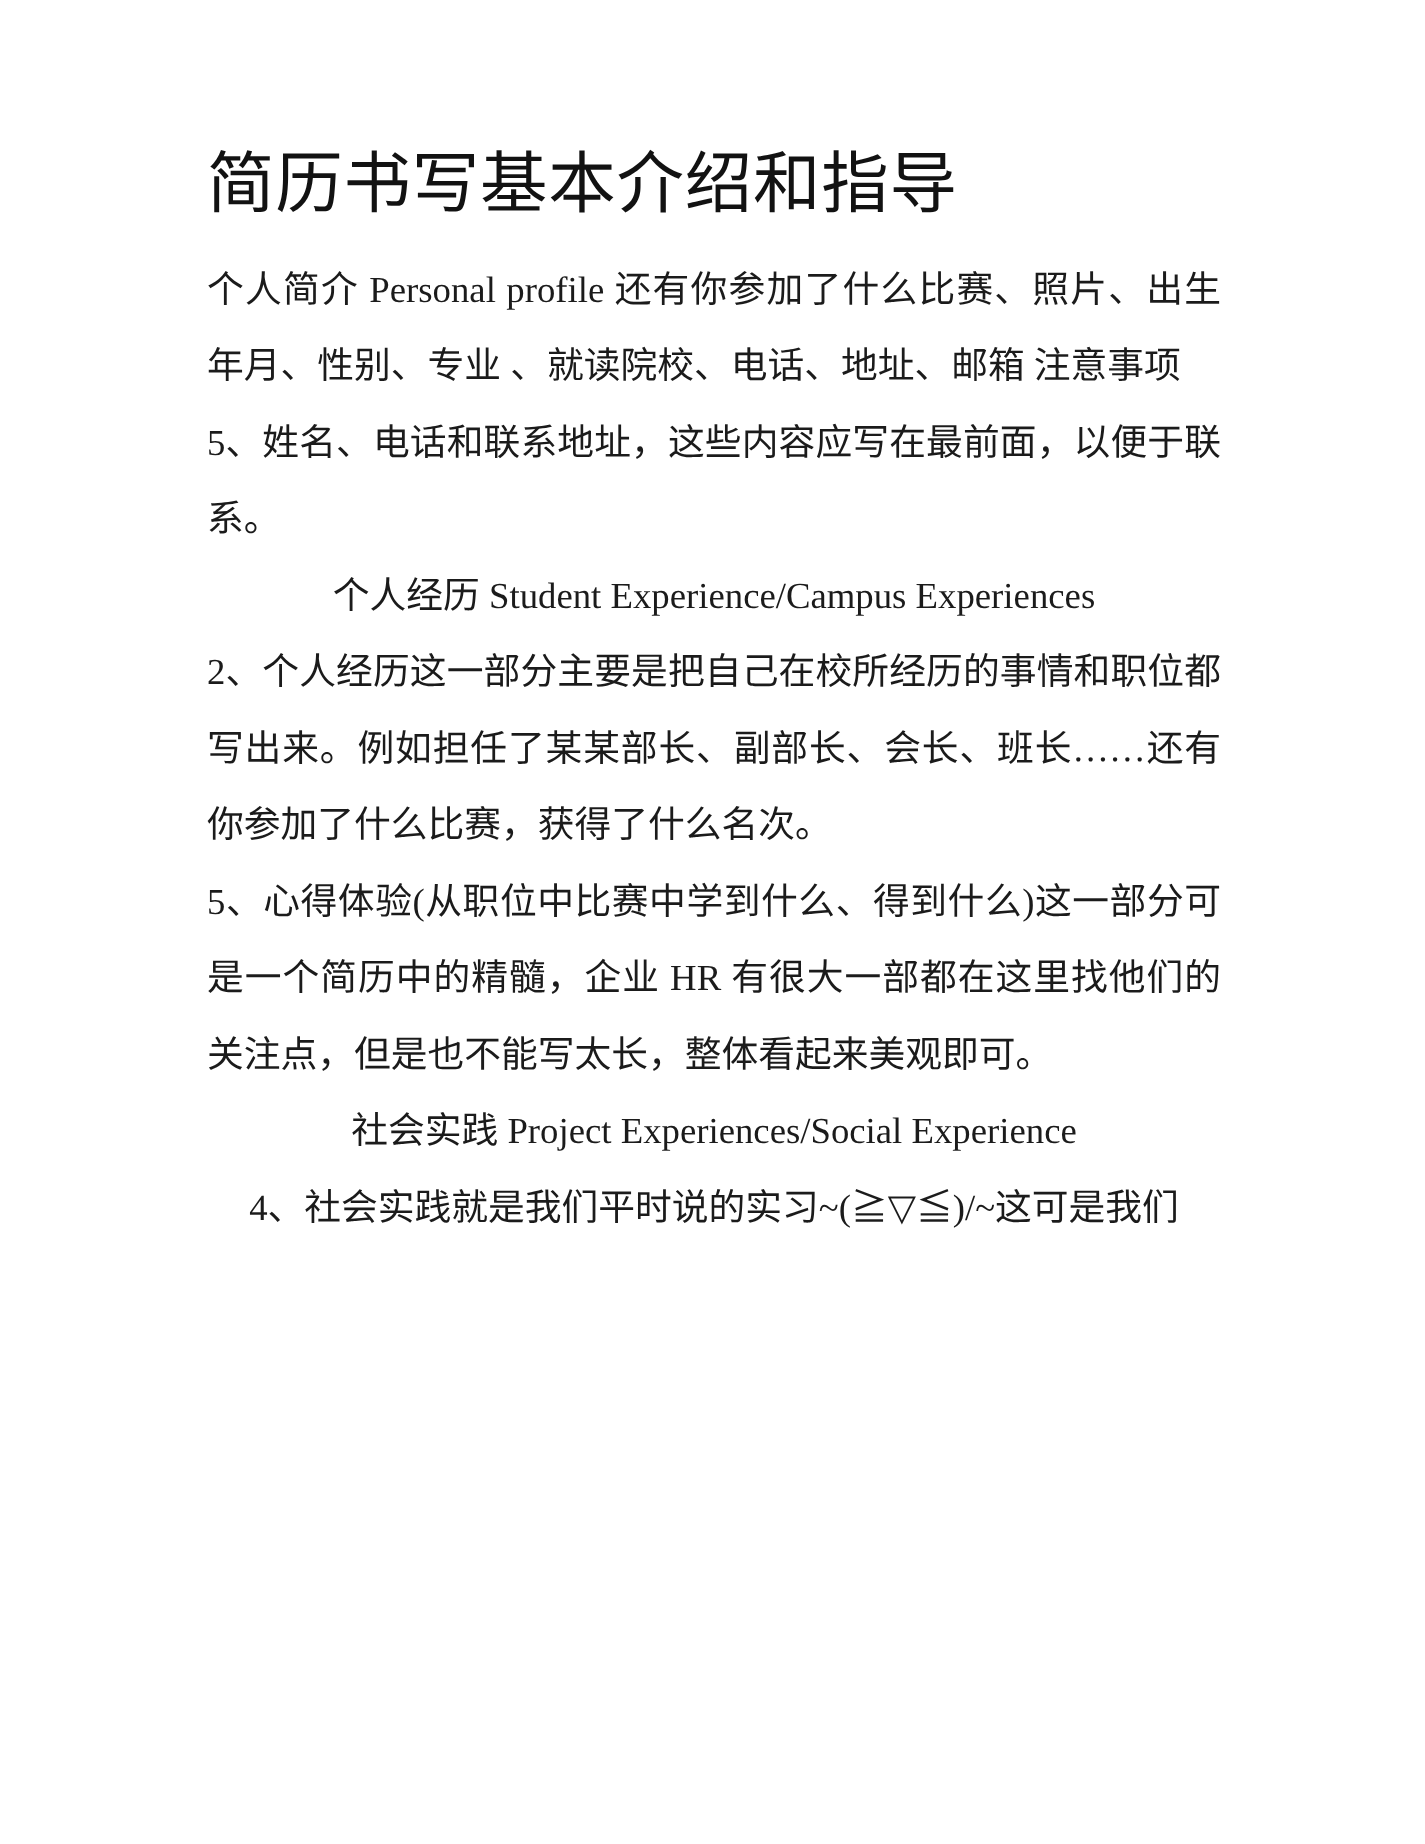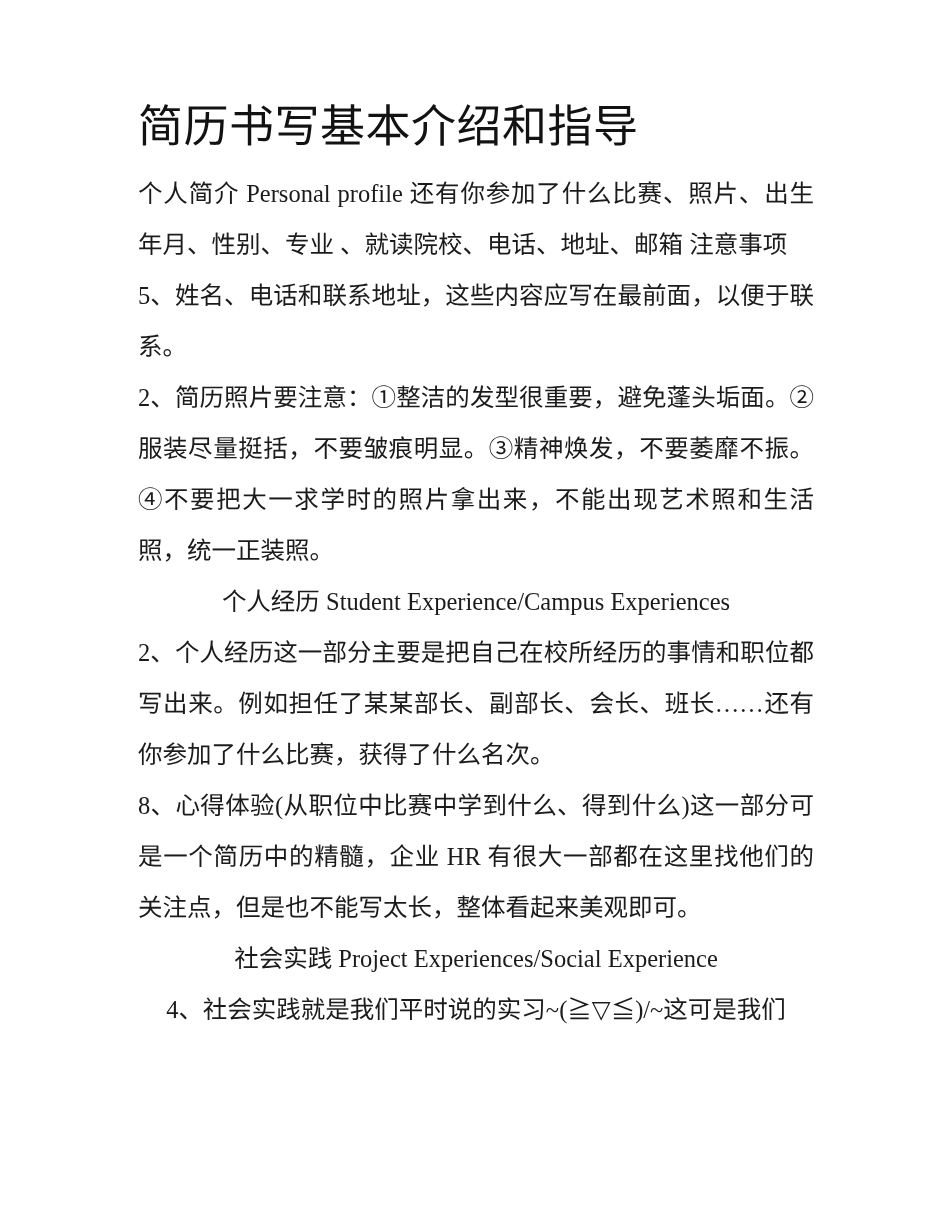--- a/index.html
+++ b/index.html
@@ -26,21 +26,21 @@
   }
 
   .content {
     position: absolute;
     left: 138px;
     top: 96px;
     width: 676px;
   }
 
   .doc-title {
-    font-family: Liberation Sans, sans-serif;
+    font-family: Liberation Mono, monospace;
     font-size: 45px;
     line-height: 62px;
     font-weight: 400;
     letter-spacing: 0.5px;
     color: #121212;
     margin: 0 0 10px 0;
     white-space: nowrap;
   }
 
   .para {
@@ -75,27 +75,26 @@
 <div class="page">
 
   <div class="content">
 
     <h1 class="doc-title">简历书写基本介绍和指导</h1>
 
     <p class="para">个人简介 Personal profile 还有你参加了什么比赛、照片、出生年月、性别、专业 、就读院校、电话、地址、邮箱 注意事项</p>
 
     <p class="para">5、姓名、电话和联系地址，这些内容应写在最前面，以便于联系。</p>
 
-    <p class="para semi">2、简历照片要注意：①整洁的发型很重要，避免蓬头垢面。②服装尽量挺括，不要皱痕明显。③精神焕发，不要萎靡不振。④不要把大一求学时的照片拿出来，不能出现艺术照和生活照，统一正装照。</p>
 
     <p class="para nowrap-head">个人经历 Student Experience/Campus Experiences</p>
 
     <p class="para">2、个人经历这一部分主要是把自己在校所经历的事情和职位都写出来。例如担任了某某部长、副部长、会长、班长……还有你参加了什么比赛，获得了什么名次。</p>
 
-    <p class="para semi">8、心得体验(从职位中比赛中学到什么、得到什么)这一部分可是一个简历中的精髓，企业 HR 有很大一部都在这里找他们的关注点，但是也不能写太长，整体看起来美观即可。</p>
+    <p class="para semi">5、心得体验(从职位中比赛中学到什么、得到什么)这一部分可是一个简历中的精髓，企业 HR 有很大一部都在这里找他们的关注点，但是也不能写太长，整体看起来美观即可。</p>
 
     <p class="para nowrap-head">社会实践 Project Experiences/Social Experience</p>
 
     <p class="para nowrap-head">4、社会实践就是我们平时说的实习~(≧▽≦)/~这可是我们</p>
 
   </div>
 
 </div>
 
 </body></html>

